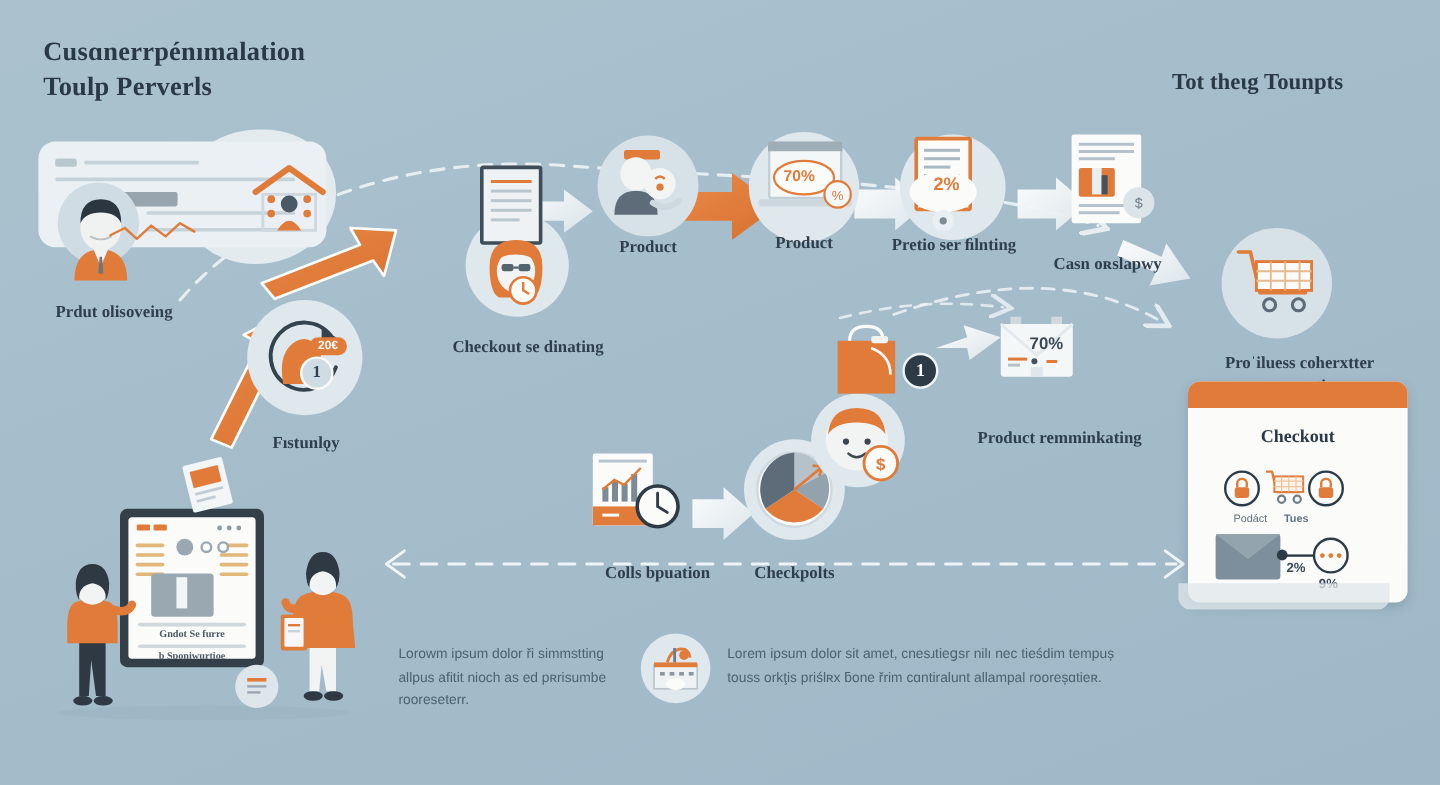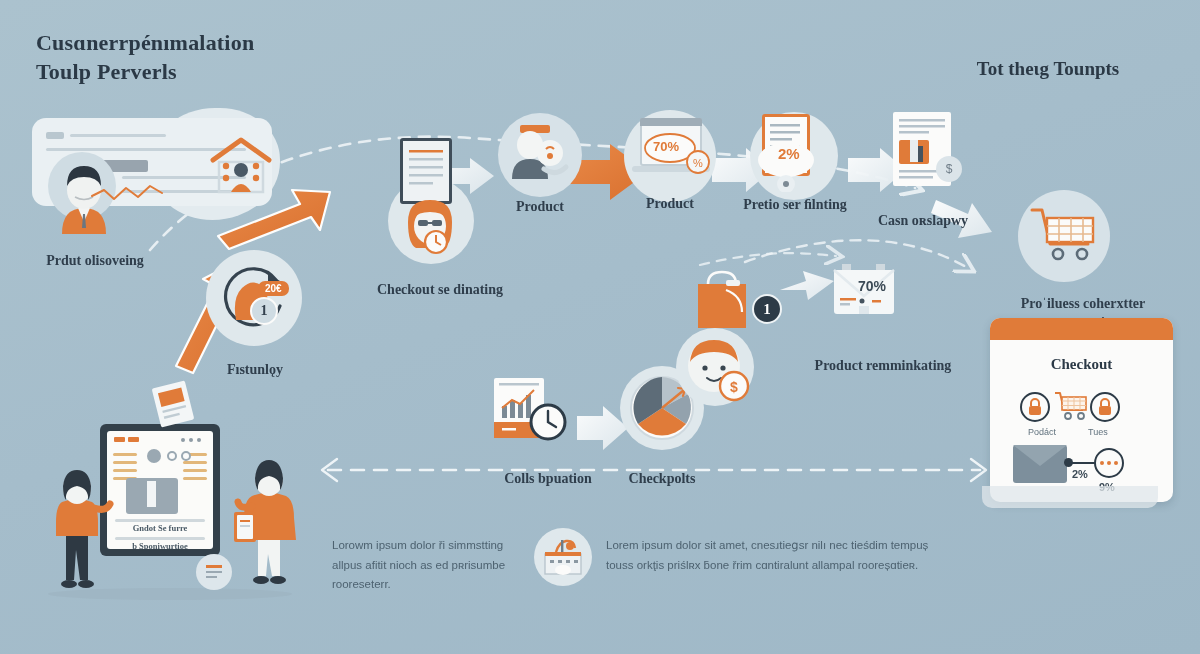--- a/index.html
+++ b/index.html
@@ -430,21 +430,21 @@
       <circle cx="27" cy="26" r="3" fill="none" stroke="#6d7c87" stroke-width="1.8"></circle>
     </svg>
 
     <div class="ring" style="left:100px; top:74px;"></div>
     <svg style="position:absolute;left:107px;top:80px;width:16px;height:18px;" viewBox="0 0 16 18">
       <path d="M4,8 L4,5 a4,4 0 0,1 8,0 L12,8" fill="none" stroke="#e07b39" stroke-width="2"></path>
       <rect x="2" y="8" width="12" height="9" rx="2" fill="#e07b39"></rect>
     </svg>
 
     <div class="mini-lab" style="left:38px; top:109px;">Podáct</div>
-    <div class="mini-lab" style="left:98px; top:109px;">Tues</div>
+    <div class="mini-lab" style="left:80px; top:109px;font-weight:bold;">Tues</div>
 
     <div class="envelope" style="left:23px; top:127px;"></div>
     <div style="position:absolute;left:74px;top:140px;width:9px;height:9px;border-radius:50%;background:#2d3b47;"></div>
     <div style="position:absolute;left:82px;top:144px;width:24px;height:1.6px;background:#2d3b47;"></div>
     <div class="ring" style="left:104px; top:130px;"></div>
     <div style="position:absolute;left:110px;top:143px;width:18px;height:4px;display:flex;justify-content:space-between;">
       <span style="width:4px;height:4px;border-radius:50%;background:#e07b39;display:block;"></span>
       <span style="width:4px;height:4px;border-radius:50%;background:#e07b39;display:block;"></span>
       <span style="width:4px;height:4px;border-radius:50%;background:#e07b39;display:block;"></span>
     </div>

